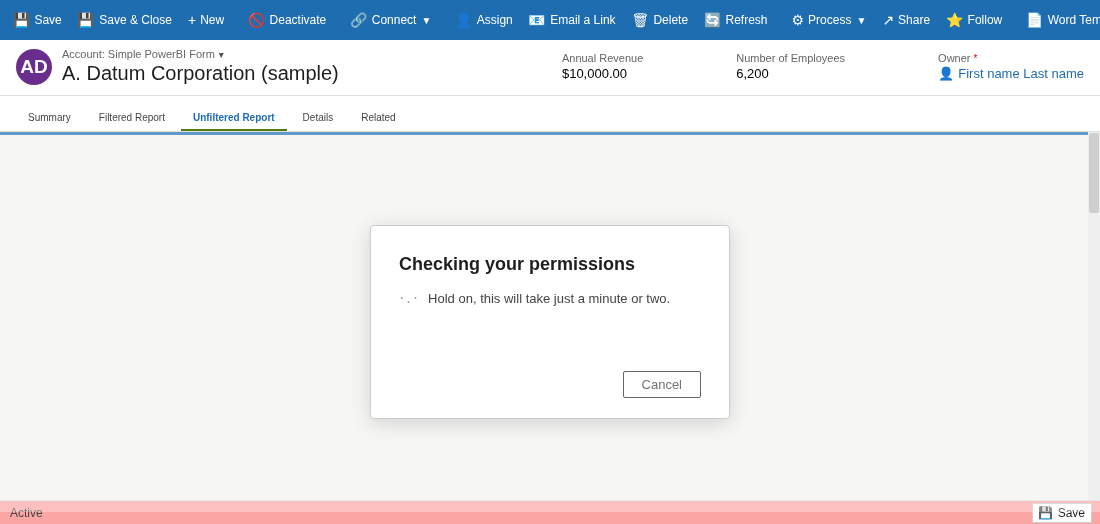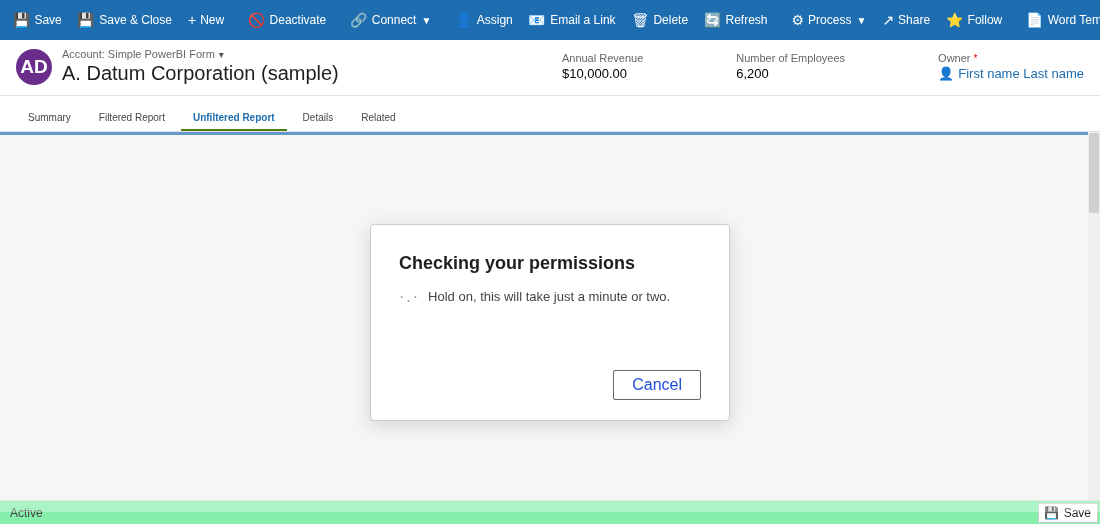--- a/index.html
+++ b/index.html
@@ -174,23 +174,23 @@
       letter-spacing: 2px;
     }
     .modal-footer {
       display: flex;
       justify-content: flex-end;
     }
     .modal-cancel-btn {
       border: 1px solid #666;
       background: #fff;
       padding: 5px 18px;
-      font-size: 16px;
-      cursor: pointer;
-      color: #1d4ed8;
+      font-size: 13px;
+      cursor: pointer;
+      color: #737373;
       border-radius: 2px;
       margin-top: 44px;
     }
 
     
     #scrollbar {
       position: absolute;
       right: 0;
       top: 0;
       bottom: 0;
@@ -205,26 +205,26 @@
       border-radius: 2px;
     }
 
     
     #status-bar {
       position: absolute;
       bottom: 0;
       left: 0;
       right: 0;
       height: 24px;
-      background: #86efac;
+      background: #fca5a5;
       border-top: 1px solid #ddd;
       display: flex;
       align-items: center;
       justify-content: space-between;
-      padding: 0 2px 0 10px;
+      padding: 0 8px 0 10px;
       font-size: 12px;
       color: #444;
     }
     .status-save-btn {
       display: flex;
       align-items: center;
       gap: 4px;
       font-size: 12px;
       color: #1e1e1e;
       cursor: pointer;

